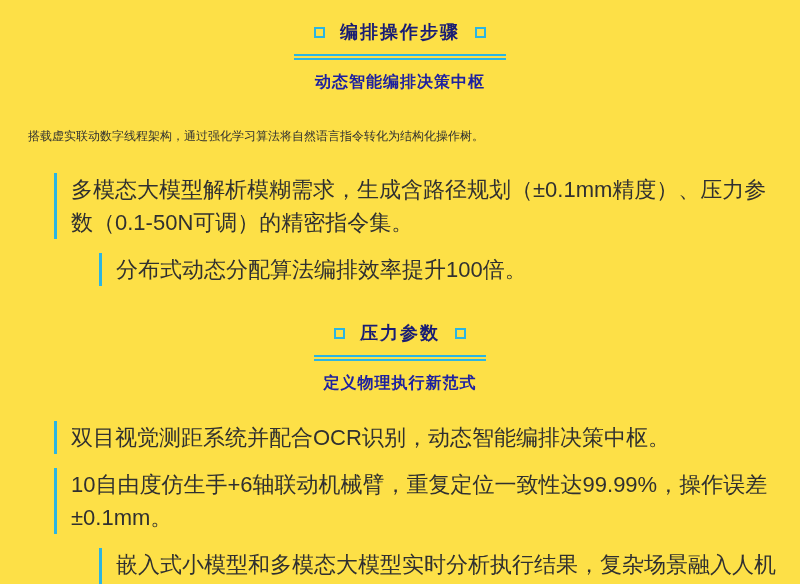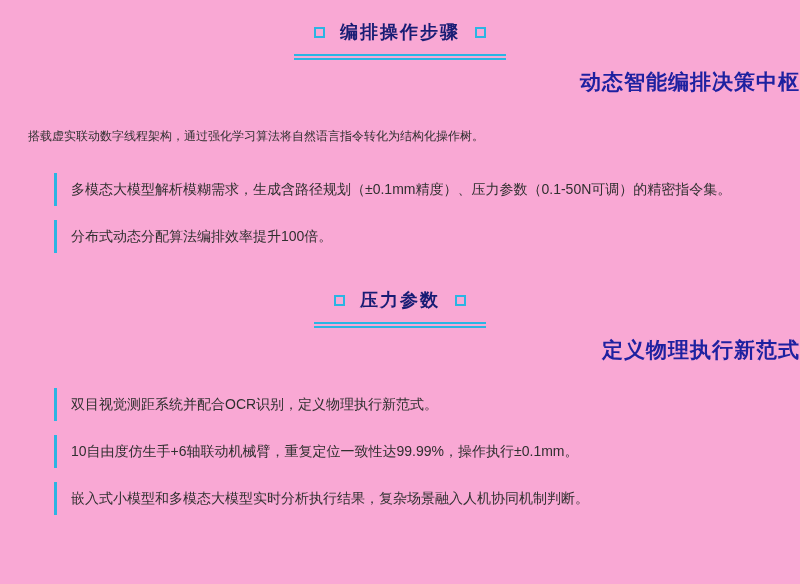--- a/index.html
+++ b/index.html
@@ -8,54 +8,54 @@
     --subtitle-blue:#1e21a0;
     --body-gray:#303030;
   }
   *{box-sizing:border-box;}
   html,body{margin:0;padding:0;background:#ffffff;}
   body{
     font-family:"Liberation Sans","DejaVu Sans",sans-serif;
     width:800px;height:584px;overflow:hidden;
   }
   .page{
-    width:800px;height:584px;background:#f9a8d4;
+    width:800px;height:584px;background:#fde047;
     padding-top:21px;color:var(--body-gray);
   }
   .section-header-row{text-align:center;line-height:0;}
   .section-header{
     display:inline-flex;align-items:center;gap:15px;
     padding:0 20px 10px;
     border-bottom:6px double var(--cyan);
     line-height:23px;
   }
   .header-square{
     width:11px;height:11px;flex:0 0 auto;
     border:2px solid var(--cyan);background:transparent;
   }
   .header-title{
     font-size:18px;font-weight:bold;color:var(--header-navy);
     letter-spacing:2px;white-space:nowrap;
   }
   .subtitle{
-    text-align:right;font-size:21px;font-weight:bold;
+    text-align:center;font-size:16px;font-weight:bold;
     color:var(--subtitle-blue);letter-spacing:1px;
     margin:9px 0 0 0;line-height:26px;
   }
   .intro{
     font-size:12px;line-height:24px;
     margin:29px 28px 0 28px;color:var(--body-gray);
   }
   .bullets{margin:25px 18px 0 54px;}
   .bullet{
     border-left:3px solid var(--cyan);
     padding-left:14px;margin-bottom:14px;
-    font-size:14px;line-height:33px;color:var(--body-gray);
+    font-size:22px;line-height:33px;color:var(--body-gray);
   }
-  .bullet:last-child{margin-bottom:0;}
+  .bullet:last-child{margin-bottom:0;margin-left:45px;}
   .section-exec{margin-top:36px;}
 </style>
 </head>
 <body>
 
 <div class="page">
 
   <section class="section section-plan">
     <div class="section-header-row">
       <div class="section-header">
@@ -75,19 +75,19 @@
   <section class="section section-exec">
     <div class="section-header-row">
       <div class="section-header">
         <span class="header-square"></span>
         <span class="header-title">压力参数</span>
         <span class="header-square"></span>
       </div>
     </div>
     <h2 class="subtitle">定义物理执行新范式</h2>
     <div class="bullets">
-      <div class="bullet">双目视觉测距系统并配合OCR识别，定义物理执行新范式。</div>
-      <div class="bullet">10自由度仿生手+6轴联动机械臂，重复定位一致性达99.99%，操作执行±0.1mm。</div>
+      <div class="bullet">双目视觉测距系统并配合OCR识别，动态智能编排决策中枢。</div>
+      <div class="bullet">10自由度仿生手+6轴联动机械臂，重复定位一致性达99.99%，操作误差±0.1mm。</div>
       <div class="bullet">嵌入式小模型和多模态大模型实时分析执行结果，复杂场景融入人机协同机制判断。</div>
     </div>
   </section>
 
 </div>
 
 </body></html>

